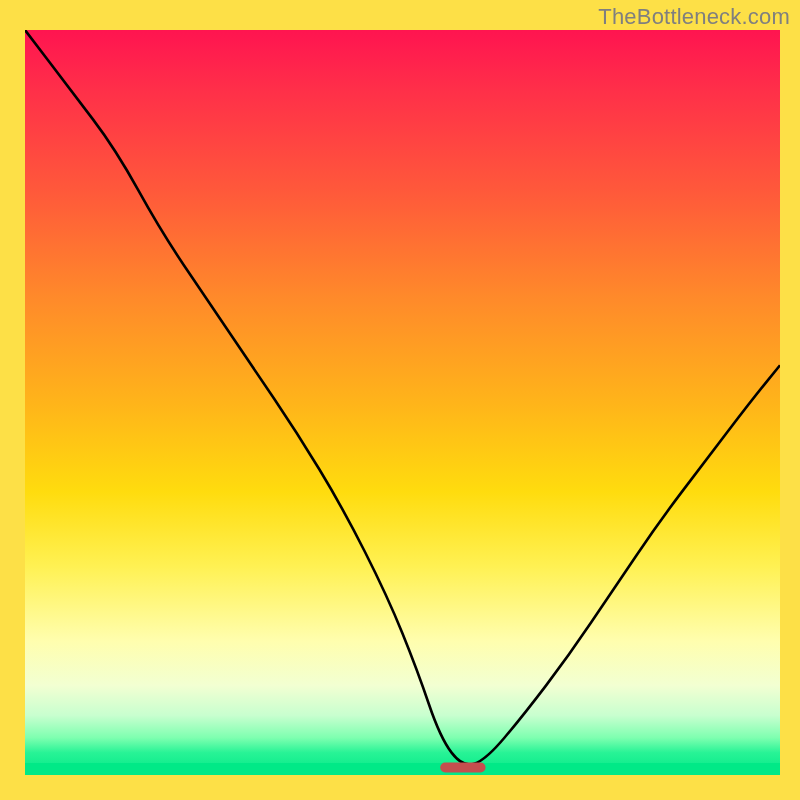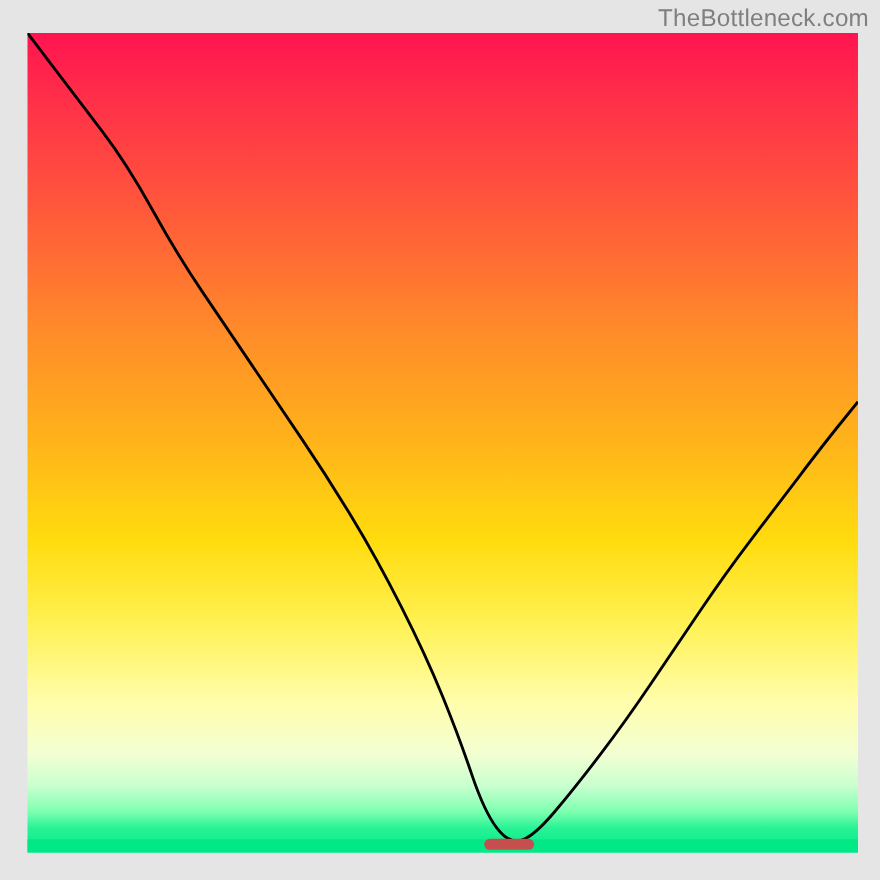--- a/index.html
+++ b/index.html
@@ -8,21 +8,21 @@
     width: 800px;
     height: 800px;
     background: #000;
     overflow: hidden;
     font-family: Arial, Helvetica, sans-serif;
   }
   .frame {
     position: relative;
     width: 800px;
     height: 800px;
-    background: #e5e5e5;
+    background: #fde047;
   }
   .watermark {
     position: absolute;
     top: 4px;
     right: 10px;
     color: #7f7f7f;
     font-size: 22px;
     font-weight: 500;
     z-index: 10;
     letter-spacing: 0.2px;

